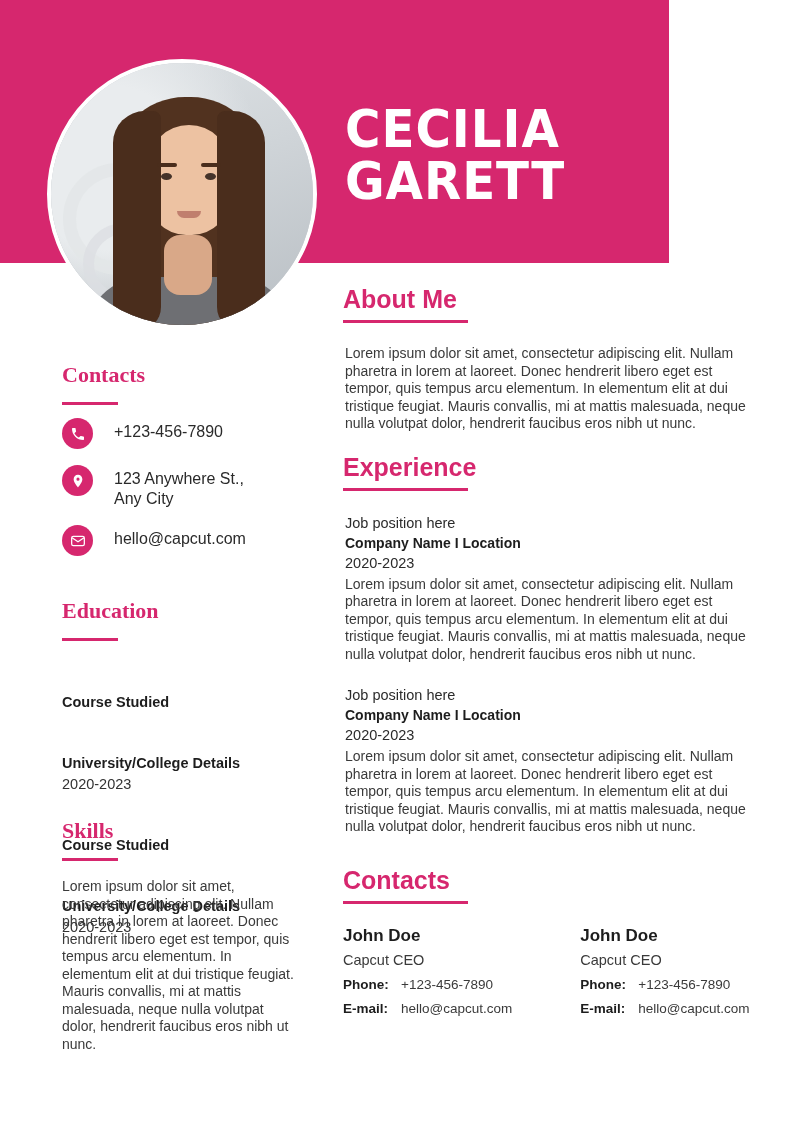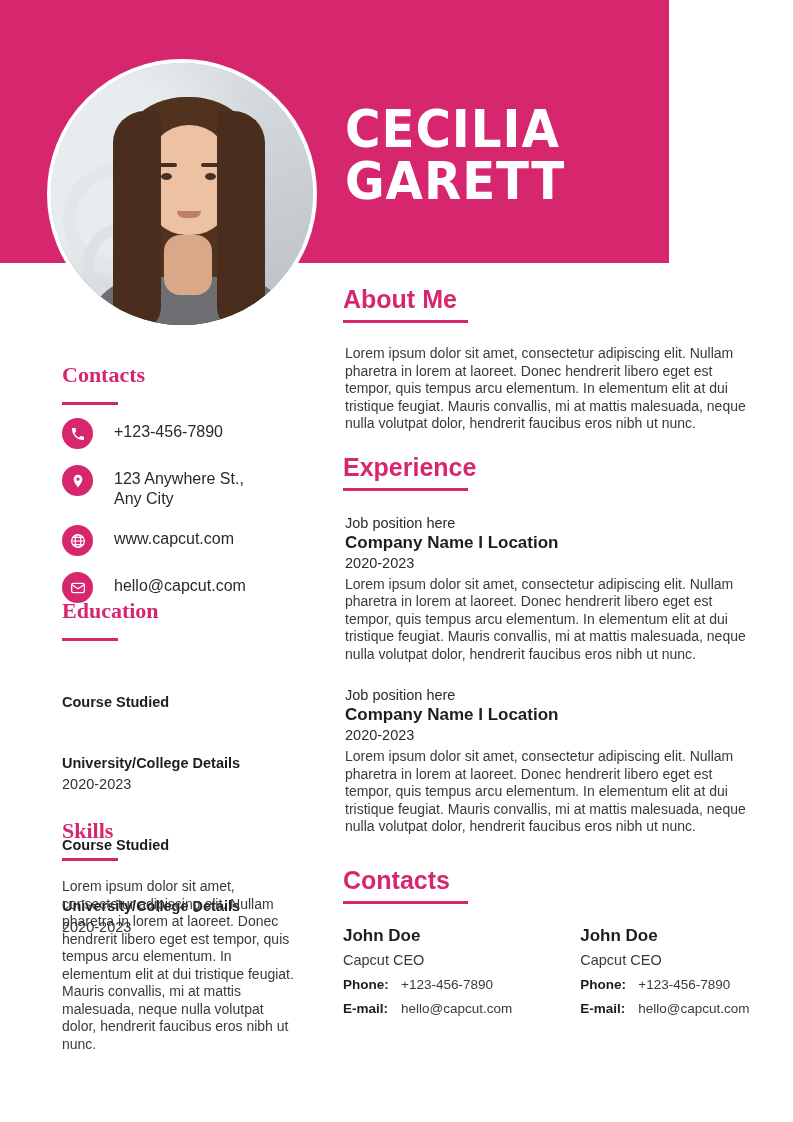--- a/index.html
+++ b/index.html
@@ -270,21 +270,21 @@
     color: #3a3a3a;
   }
   .exp-head-wrap { margin-top: 20px; }
   .exp-item { margin-top: 22px; margin-left: 2px; width: 404px; }
   .exp-position {
     font-size: 14.5px;
     line-height: 20px;
     color: #2b2b2b;
   }
   .exp-company {
-    font-size: 17px;
+    font-size: 14px;
     line-height: 20px;
     font-weight: bold;
     color: #1d1d1d;
   }
   .exp-years {
     font-size: 14.5px;
     line-height: 20px;
     color: #2b2b2b;
   }
   .exp-desc {
@@ -367,30 +367,20 @@
     <div class="contact-row">
       <span class="c-icon">
         <svg width="15" height="15" viewBox="0 0 24 24" fill="#ffffff">
             <path d="M12 2C8.1 2 5 5.1 5 9c0 5.2 7 13 7 13s7-7.8 7-13c0-3.9-3.1-7-7-7zm0 9.5A2.5 2.5 0 1 1 12 6.5a2.5 2.5 0 0 1 0 5z"></path>
           </svg>
       </span>
       <span class="c-text">123 Anywhere St.,
 Any City</span>
     </div>
 
-    <div class="contact-row">
-      <span class="c-icon">
-        <svg width="17" height="17" viewBox="0 0 24 24" fill="none" stroke="#ffffff" stroke-width="1.7">
-            <circle cx="12" cy="12" r="9"></circle>
-            <ellipse cx="12" cy="12" rx="4" ry="9"></ellipse>
-            <path d="M3 12h18M4.5 7h15M4.5 17h15"></path>
-          </svg>
-      </span>
-      <span class="c-text">www.capcut.com</span>
-    </div>
 
     <div class="contact-row">
       <span class="c-icon">
         <svg width="16" height="16" viewBox="0 0 24 24" fill="none" stroke="#ffffff" stroke-width="1.9">
             <rect x="2.5" y="5" width="19" height="14" rx="2.5"></rect>
             <path d="M3 7l9 6 9-6"></path>
           </svg>
       </span>
       <span class="c-text">hello@capcut.com</span>
     </div>

